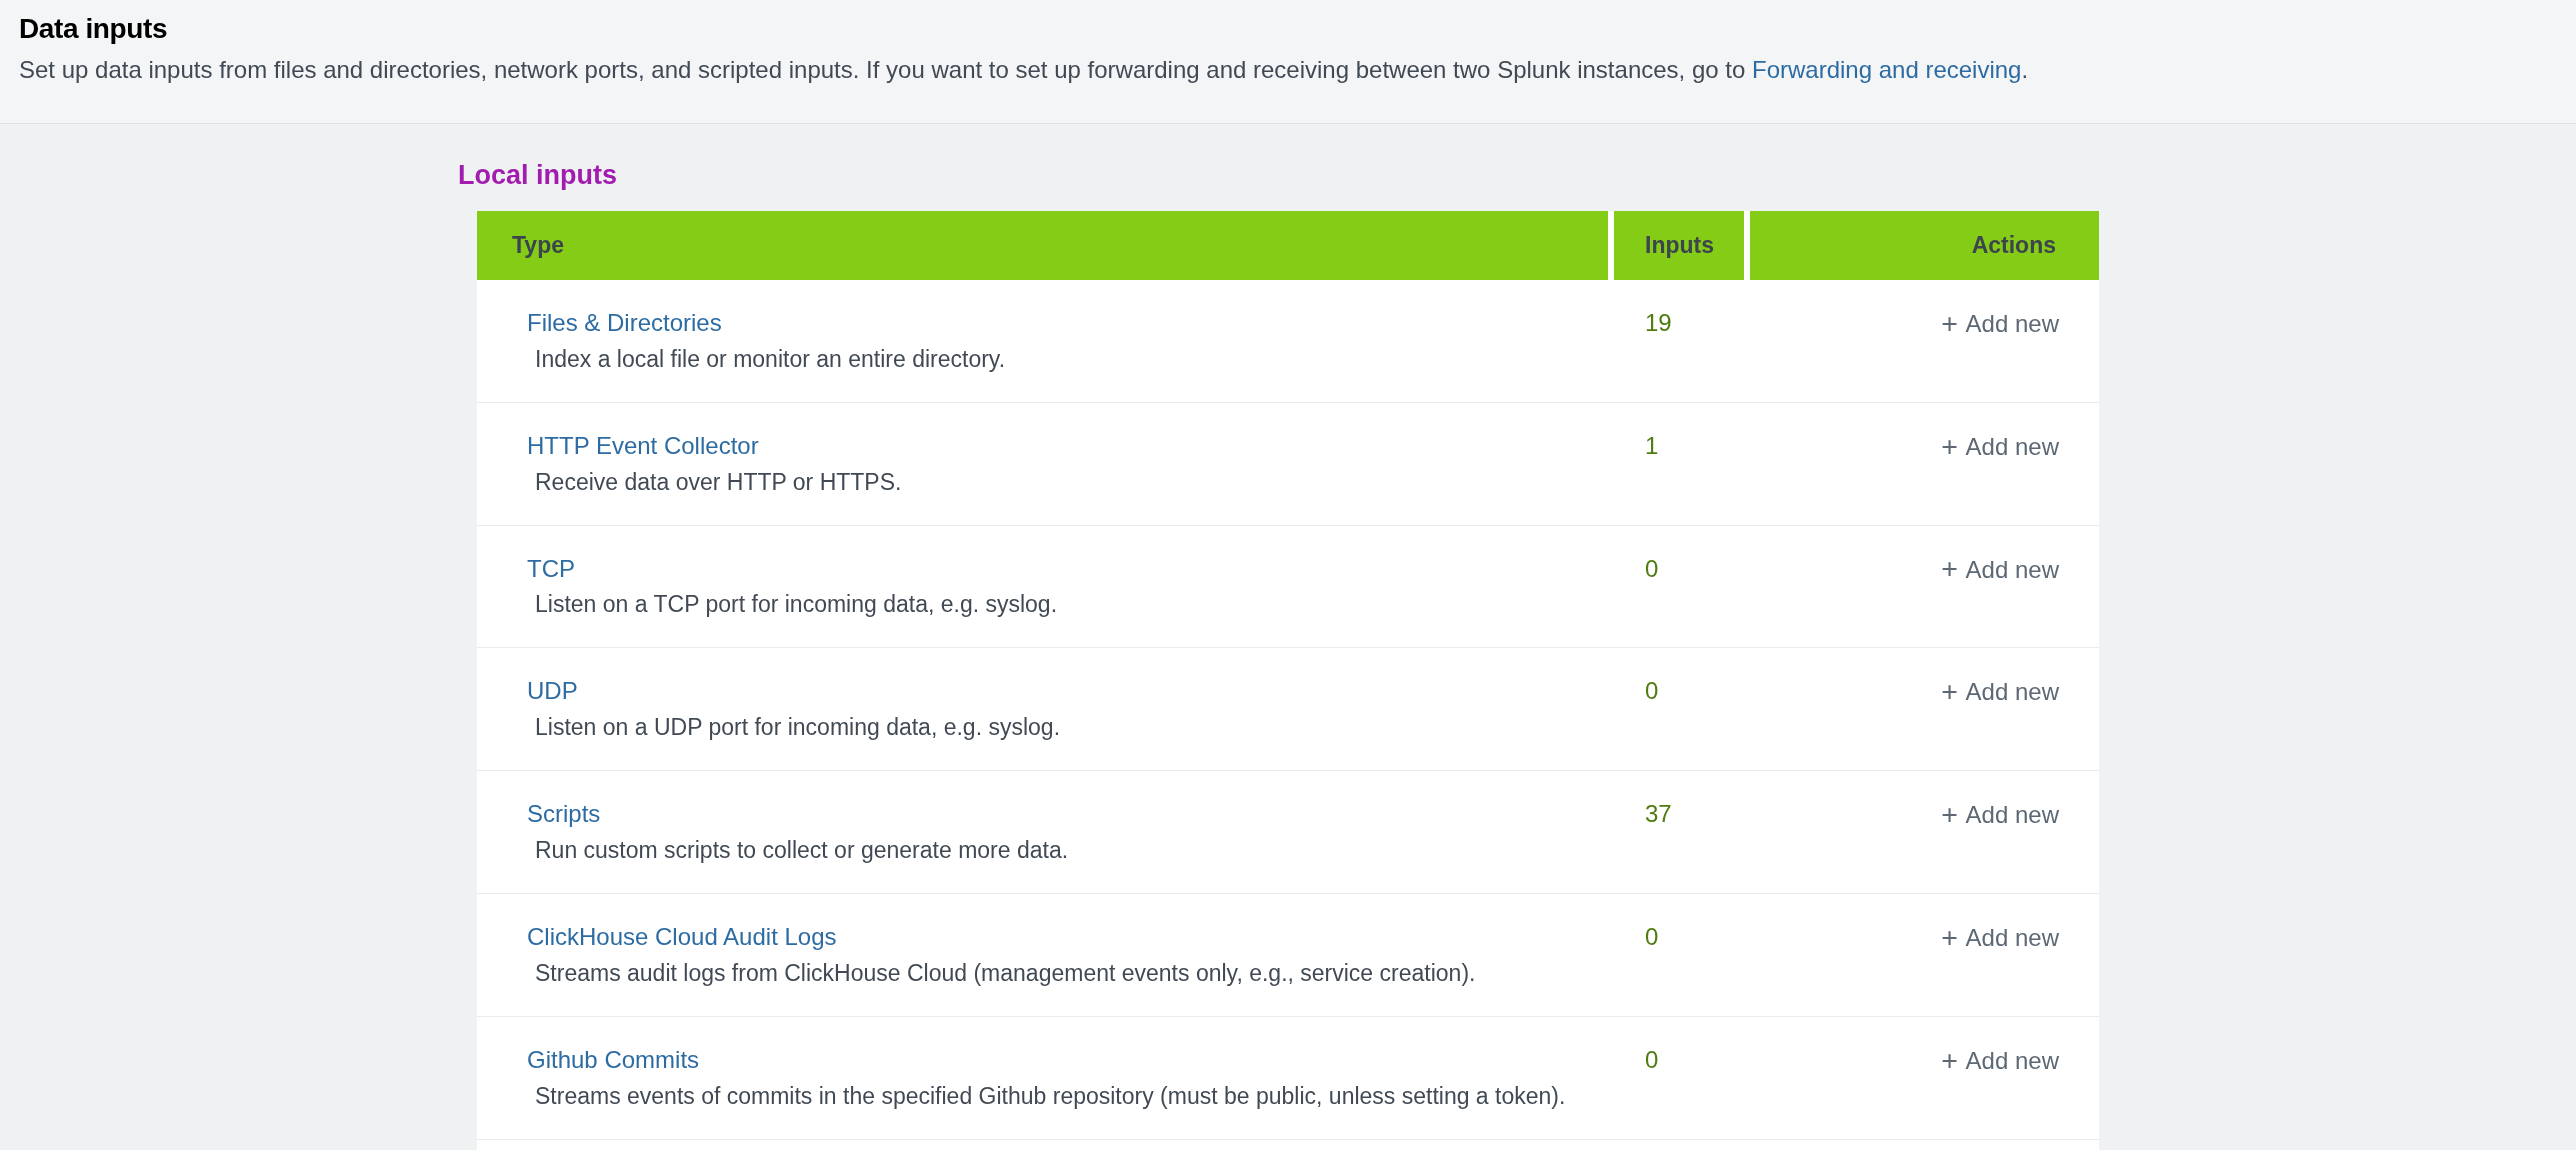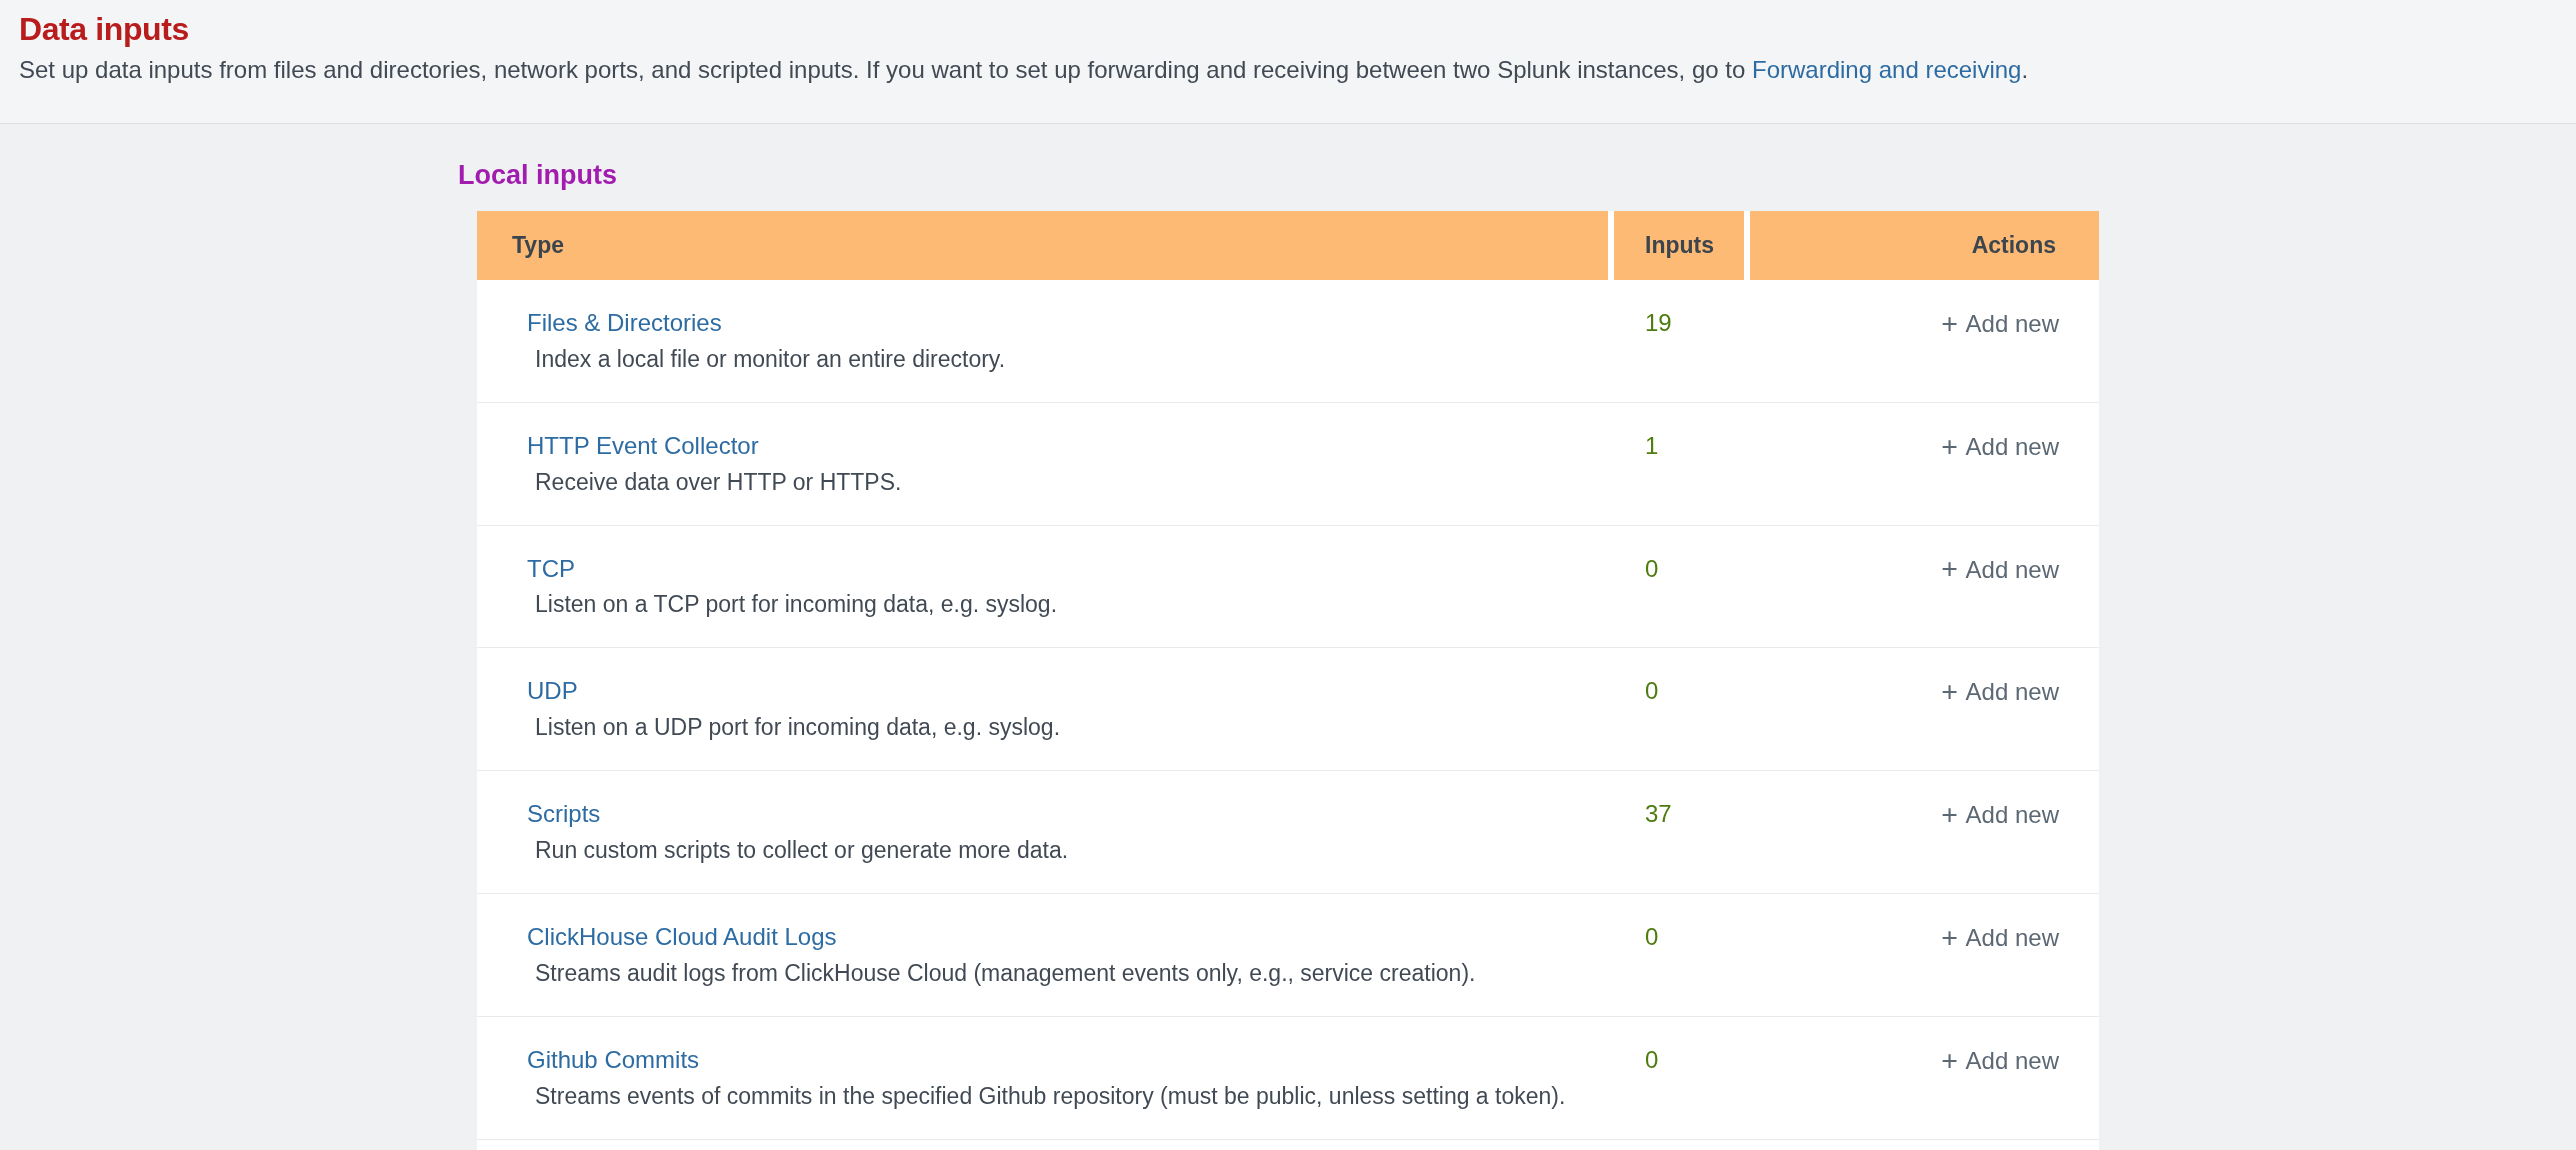--- a/index.html
+++ b/index.html
@@ -18,25 +18,25 @@
 
   
   .top-band {
     height: 124px;
     background: #f4f5f6;
     border-bottom: 1.7px solid #dde0e4;
     padding: 8.6px 21px 0 19px;
   }
   .page-title {
     margin: 0;
-    font-size: 32px;
+    font-size: 28px;
     line-height: 40px;
     font-weight: 700;
     letter-spacing: -0.4px;
-    color: #b91c1c;
+    color: #000000;
   }
   .page-subtitle {
     margin-top: 6px;
     font-size: 24px;
     line-height: 29px;
     color: #414a54;
   }
   .page-subtitle a {
     color: #2d6ba3;
     text-decoration: none;
@@ -62,21 +62,21 @@
     background: #ffffff;
   }
 
   
   .header-row {
     display: flex;
     height: 69px;
     background: #ffffff;
   }
   .hcell {
-    background: #fdba74;
+    background: #84cc16;
     display: flex;
     align-items: center;
     font-size: 23px;
     font-weight: 700;
     color: #3c444d;
   }
   .hcell.c-type   { width: 1131px; padding-left: 35px; margin-right: 6px; }
   .hcell.c-inputs { width: 130px;  padding-left: 31px; margin-right: 6px; }
   .hcell.c-actions{ width: 349px;  justify-content: flex-end; padding-right: 43px; }
 

